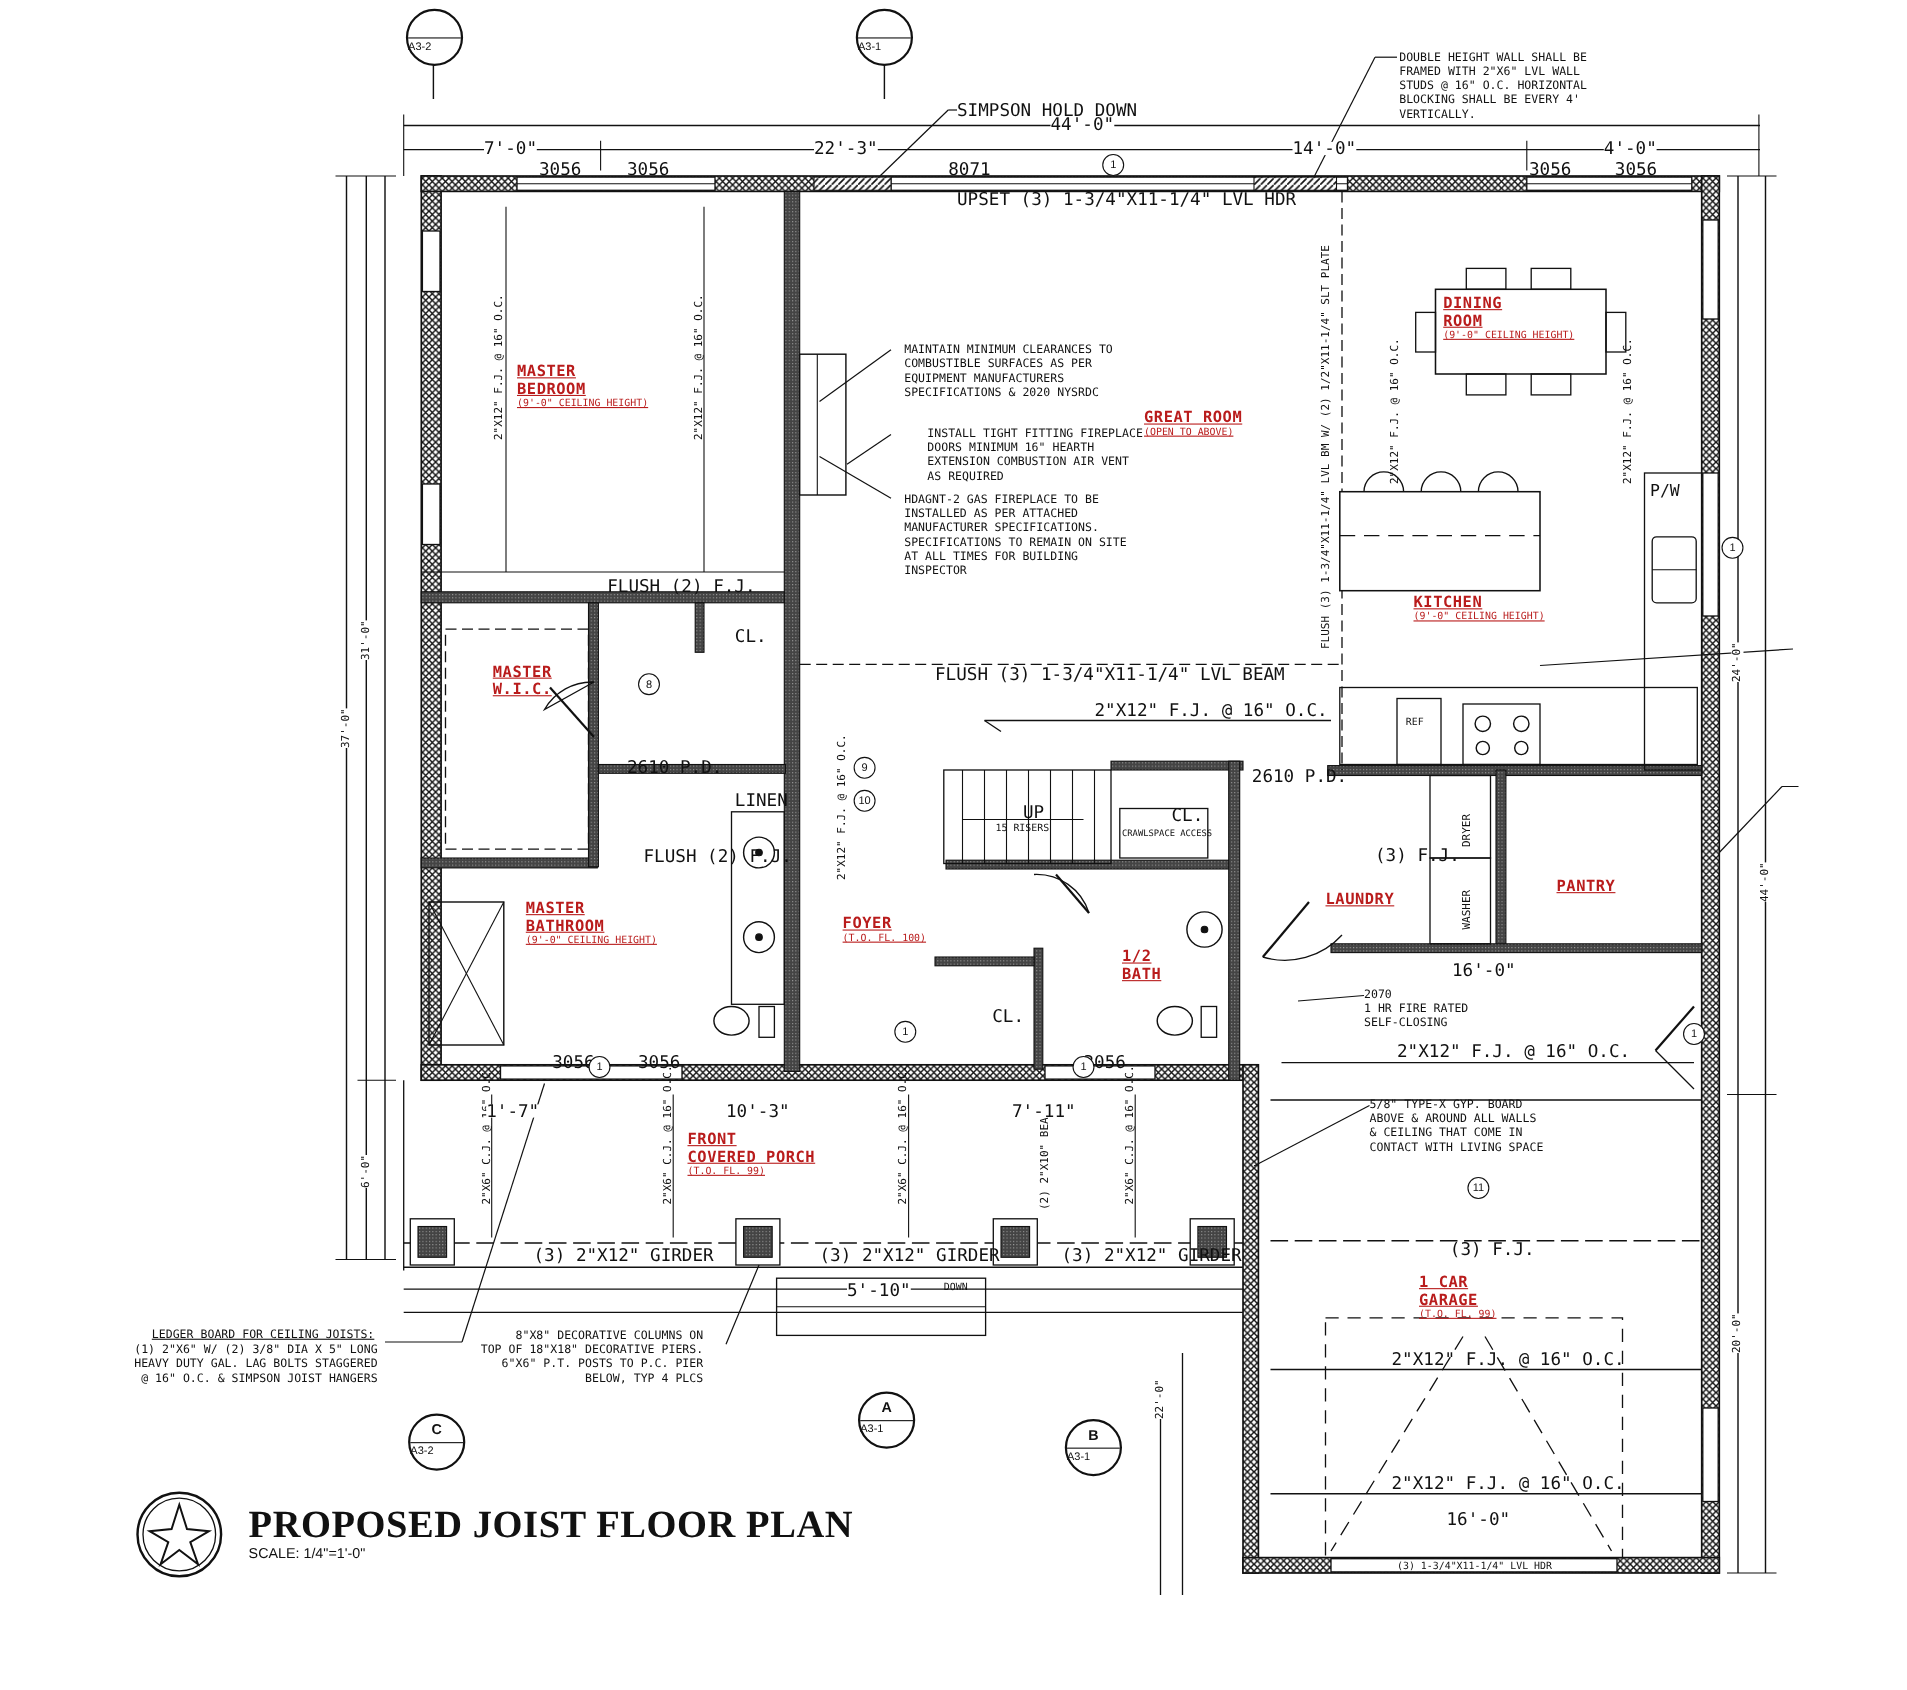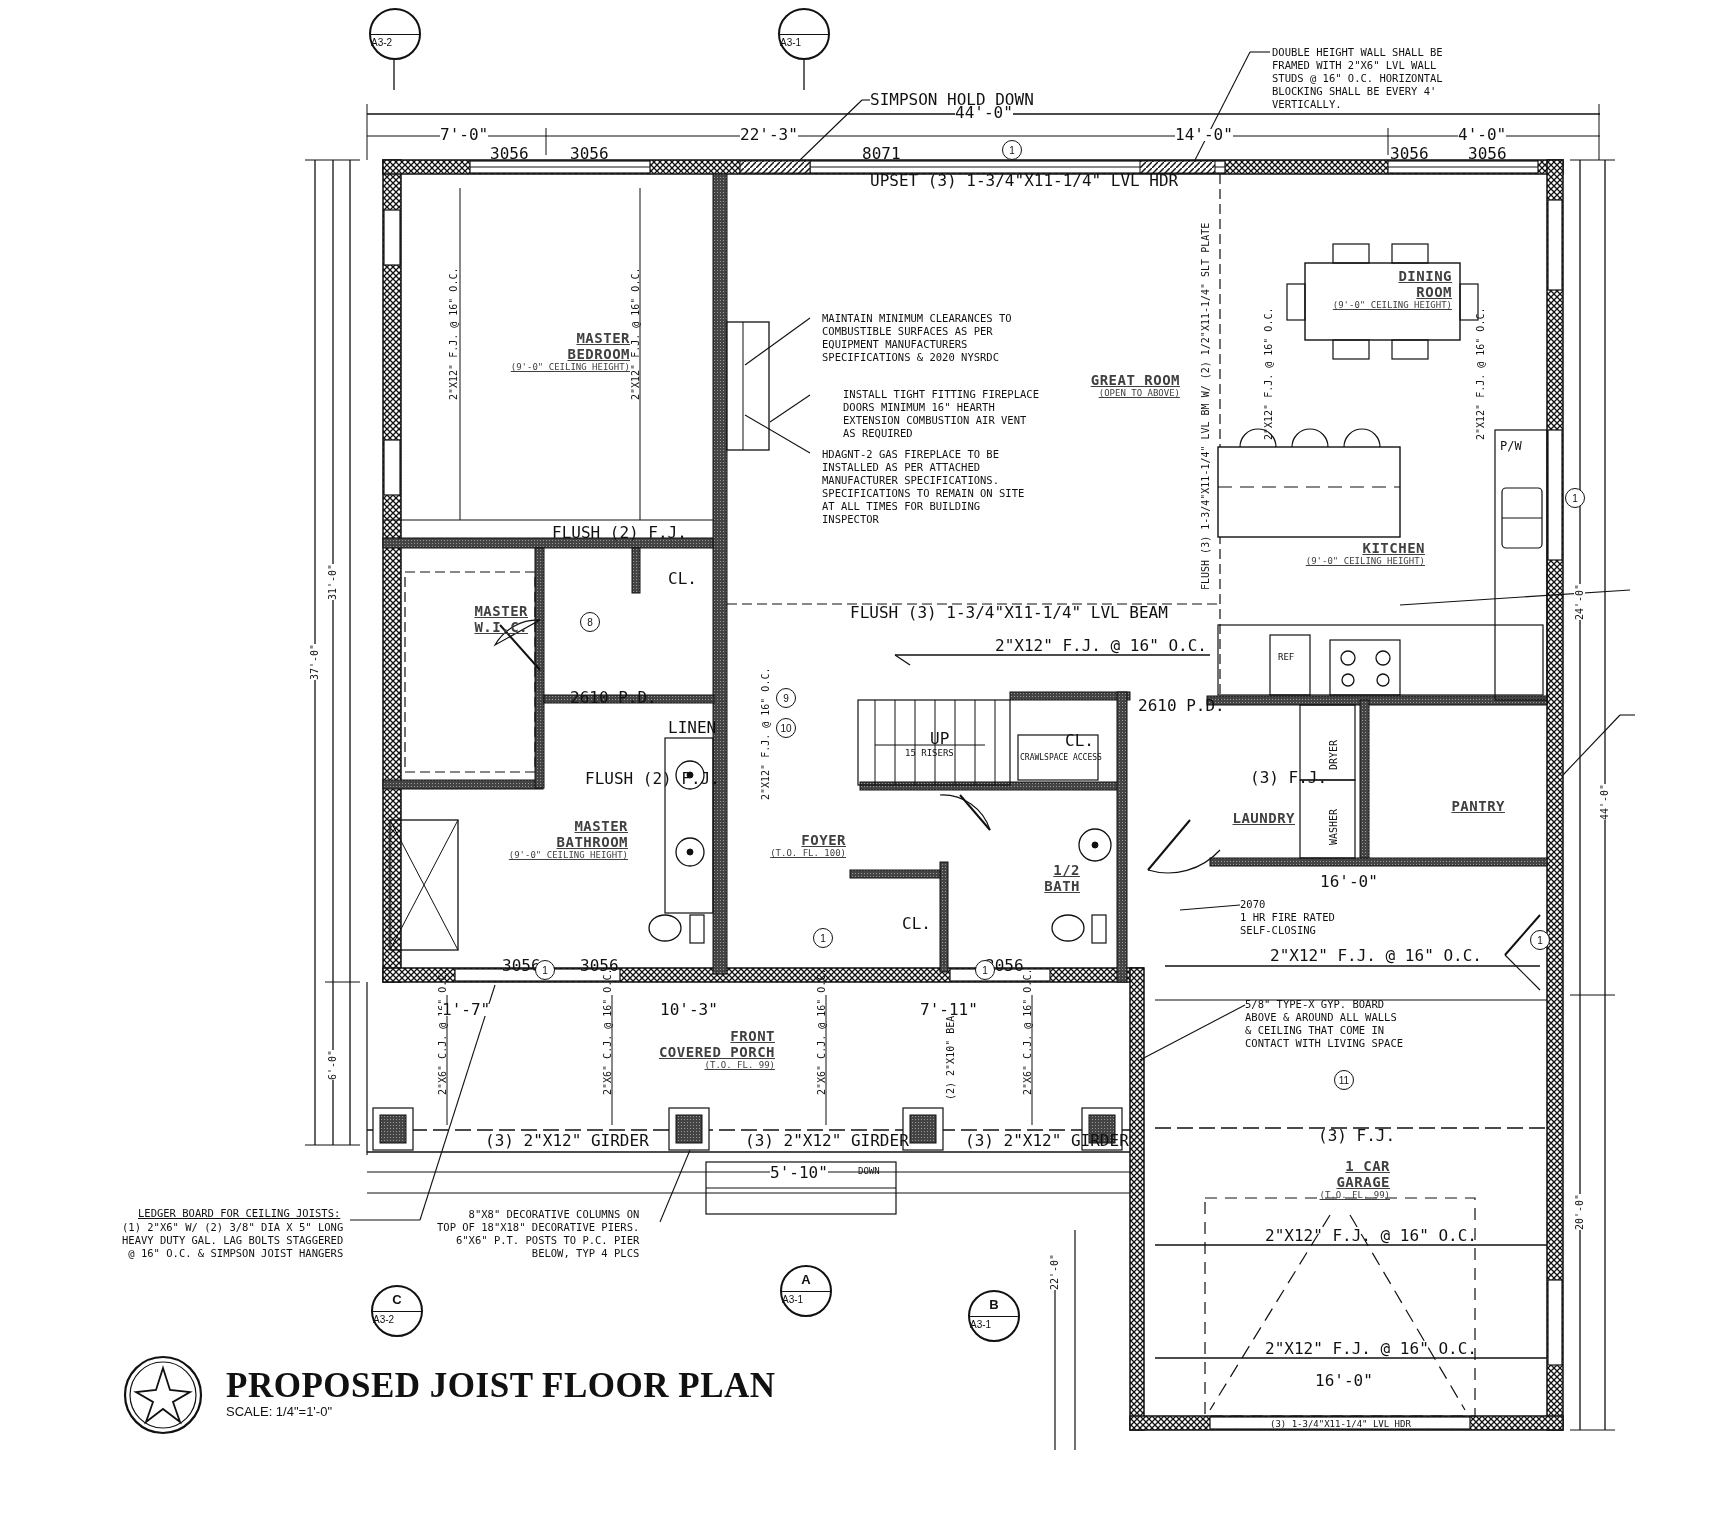--- a/index.html
+++ b/index.html
@@ -1,19 +1,19 @@
 <!DOCTYPE html>
 <html><head>
 <meta charset="utf-8">
 <style>
   html,body{margin:0;padding:0;background:#fff;}
   body{width:1734px;height:1536px;position:relative;overflow:hidden;font-family:"Liberation Sans",sans-serif;color:#111;}
   svg#plan{position:absolute;left:0;top:0;}
   .lbl{position:absolute;font-family:"DejaVu Sans Mono",monospace;font-size:16px;line-height:12px;color:#111;text-transform:uppercase;white-space:nowrap;}
-  .room{position:absolute;text-align:right;font-family:"DejaVu Sans Mono",monospace;color:#404040;text-transform:uppercase;}
+  .room{position:absolute;text-align:left;font-family:"DejaVu Sans Mono",monospace;color:#b91c1c;text-transform:uppercase;}
   .room .n{font-size:14px;line-height:16px;text-decoration:underline;font-weight:bold;letter-spacing:0.5px;display:block;}
   .room .s{font-size:9px;line-height:11px;text-decoration:underline;display:block;}
   .note{position:absolute;font-family:"DejaVu Sans Mono",monospace;font-size:10.5px;line-height:13px;color:#111;text-transform:uppercase;white-space:pre;}
   .vt{position:absolute;font-family:"DejaVu Sans Mono",monospace;font-size:10px;line-height:11px;color:#111;text-transform:uppercase;white-space:nowrap;transform-origin:left top;transform:rotate(-90deg);}
   .title{position:absolute;left:226px;top:1366px;font-family:"Liberation Serif",serif;font-size:35px;font-weight:bold;letter-spacing:0.5px;color:#111;}
   .scale{position:absolute;left:226px;top:1404px;font-family:"Liberation Sans",sans-serif;font-size:13px;color:#111;}
   .marker{position:absolute;width:52px;height:52px;border:2px solid #111;border-radius:50%;background:#fff;box-sizing:border-box;font-family:"Liberation Sans",sans-serif;}
   .marker .t{position:absolute;left:0;right:0;top:5px;text-align:center;font-size:13px;font-weight:bold;}
   .marker .b{position:absolute;left:0;right:0;top:27px;text-align:left;font-size:10px;}
   .marker .hr{position:absolute;left:0;right:0;top:24px;border-top:1.5px solid #111;}
@@ -323,21 +323,21 @@
 </div>
 
 <span class="lbl" style="left:668px;top:722px;">LINEN</span>
 <span class="lbl" style="left:668px;top:573px;">CL.</span>
 <span class="lbl" style="left:902px;top:918px;">CL.</span>
 <span class="lbl" style="left:1065px;top:735px;">CL.</span>
 <span class="lbl" style="left:1020px;top:752px;font-size:8px;">CRAWLSPACE ACCESS</span>
 <span class="lbl" style="left:930px;top:733px;">UP</span>
 <span class="lbl" style="left:905px;top:747px;font-size:9px;">15 RISERS</span>
 <span class="lbl" style="left:1278px;top:638px;font-size:9px;margin-top:13px;">REF</span>
-<span class="lbl" style="left:1500px;top:440px;font-size:12px;">P/W</span>
+<span class="lbl" style="left:1500px;top:440px;font-size:15px;">P/W</span>
 <span class="lbl" style="left:570px;top:692px;">2610 P.D.</span>
 <span class="lbl" style="left:1138px;top:700px;">2610 P.D.</span>
 <span class="lbl" style="left:552px;top:527px;">FLUSH (2) F.J.</span>
 <span class="lbl" style="left:585px;top:773px;">FLUSH (2) F.J.</span>
 <span class="lbl" style="left:850px;top:607px;">FLUSH (3) 1-3/4"x11-1/4" LVL BEAM</span>
 <span class="lbl" style="left:870px;top:175px;">UPSET (3) 1-3/4"x11-1/4" LVL HDR</span>
 <span class="lbl" style="left:870px;top:94px;">SIMPSON HOLD DOWN</span>
 <span class="lbl" style="left:490px;top:148px;">3056</span>
 <span class="lbl" style="left:570px;top:148px;">3056</span>
 <span class="lbl" style="left:862px;top:148px;">8071</span>

